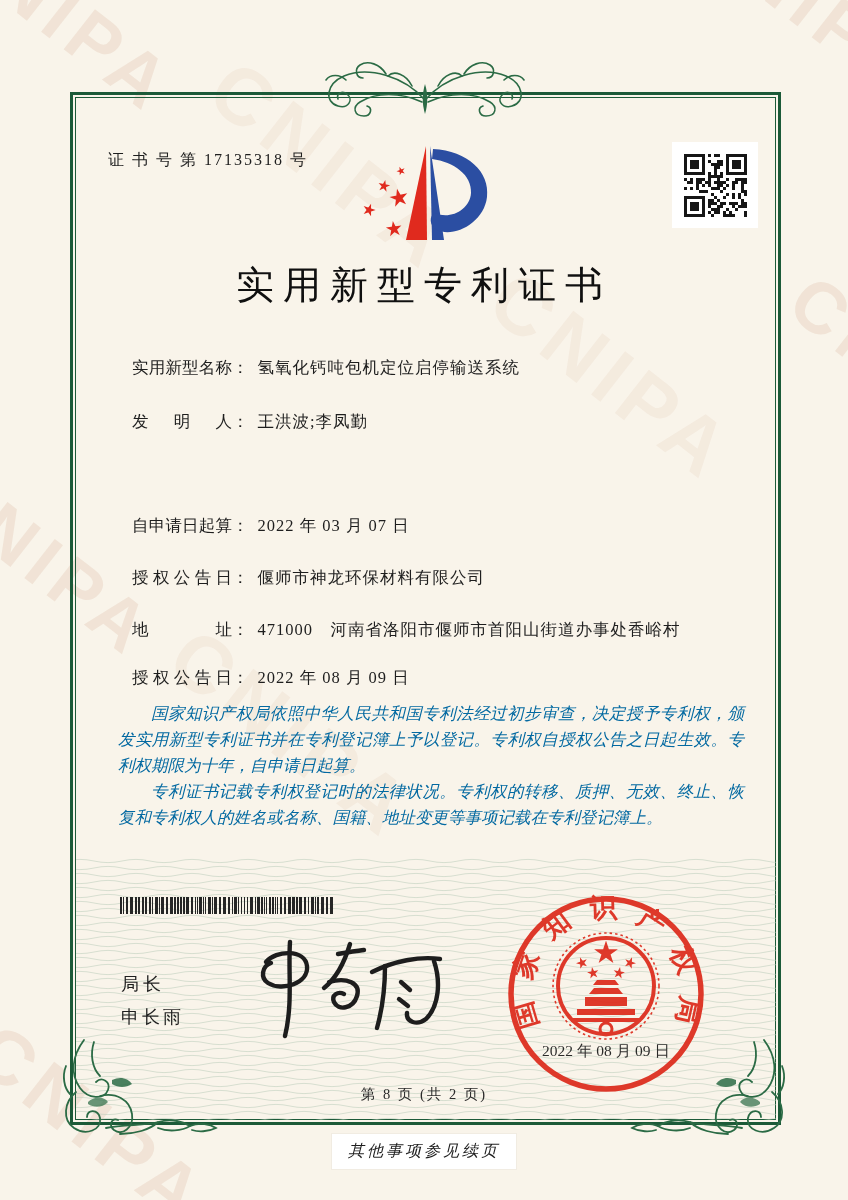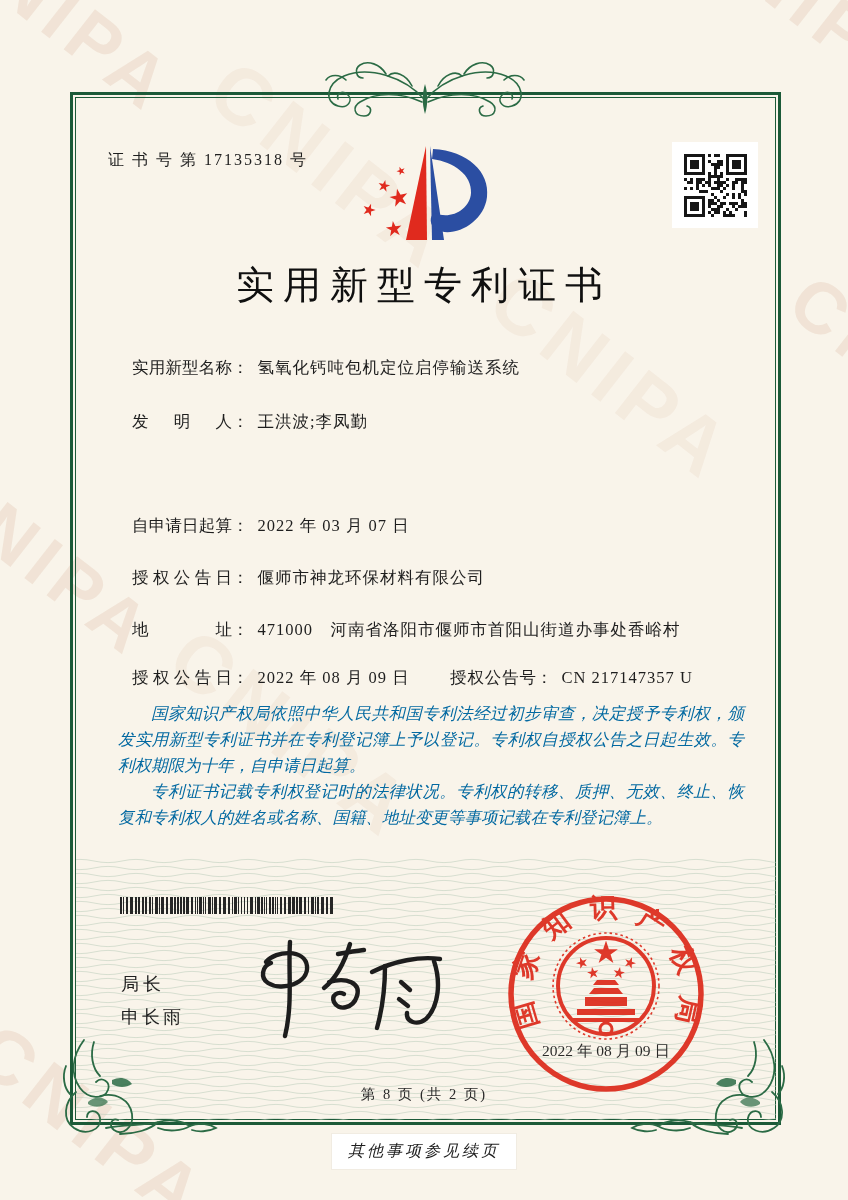--- a/index.html
+++ b/index.html
@@ -641,23 +641,20 @@
     <span class="flabel">自申请日起算</span><span class="fcolon">：</span><span class="fvalue">2022 年 03 月 07 日</span>
   </div>
   <div class="frow" style="top:567px;">
     <span class="flabel">授权公告日</span><span class="fcolon">：</span><span class="fvalue">偃师市神龙环保材料有限公司</span>
   </div>
   <div class="frow" style="top:619px;">
     <span class="flabel">地址</span><span class="fcolon">：</span><span class="fvalue">471000　河南省洛阳市偃师市首阳山街道办事处香峪村</span>
   </div>
   <div class="frow" style="top:667px;">
     <span class="flabel">授权公告日</span><span class="fcolon">：</span><span class="fvalue">2022 年 08 月 09 日</span>
-    <span class="fpair2">
-      <span class="flabel">授权公告号</span><span class="fcolon">：</span><span class="fvalue">CN 217147357 U</span>
-    </span>
   </div>
 
   <div class="paras">
     <p>国家知识产权局依照中华人民共和国专利法经过初步审查，决定授予专利权，颁发实用新型专利证书并在专利登记簿上予以登记。专利权自授权公告之日起生效。专利权期限为十年，自申请日起算。</p>
     <p>专利证书记载专利权登记时的法律状况。专利权的转移、质押、无效、终止、恢复和专利权人的姓名或名称、国籍、地址变更等事项记载在专利登记簿上。</p>
   </div>
 
   <div class="barcode" id="barcode">
       <i style="width: 2px; margin-right: 1px;"></i>
       <i style="width: 1px; margin-right: 2px;"></i>

